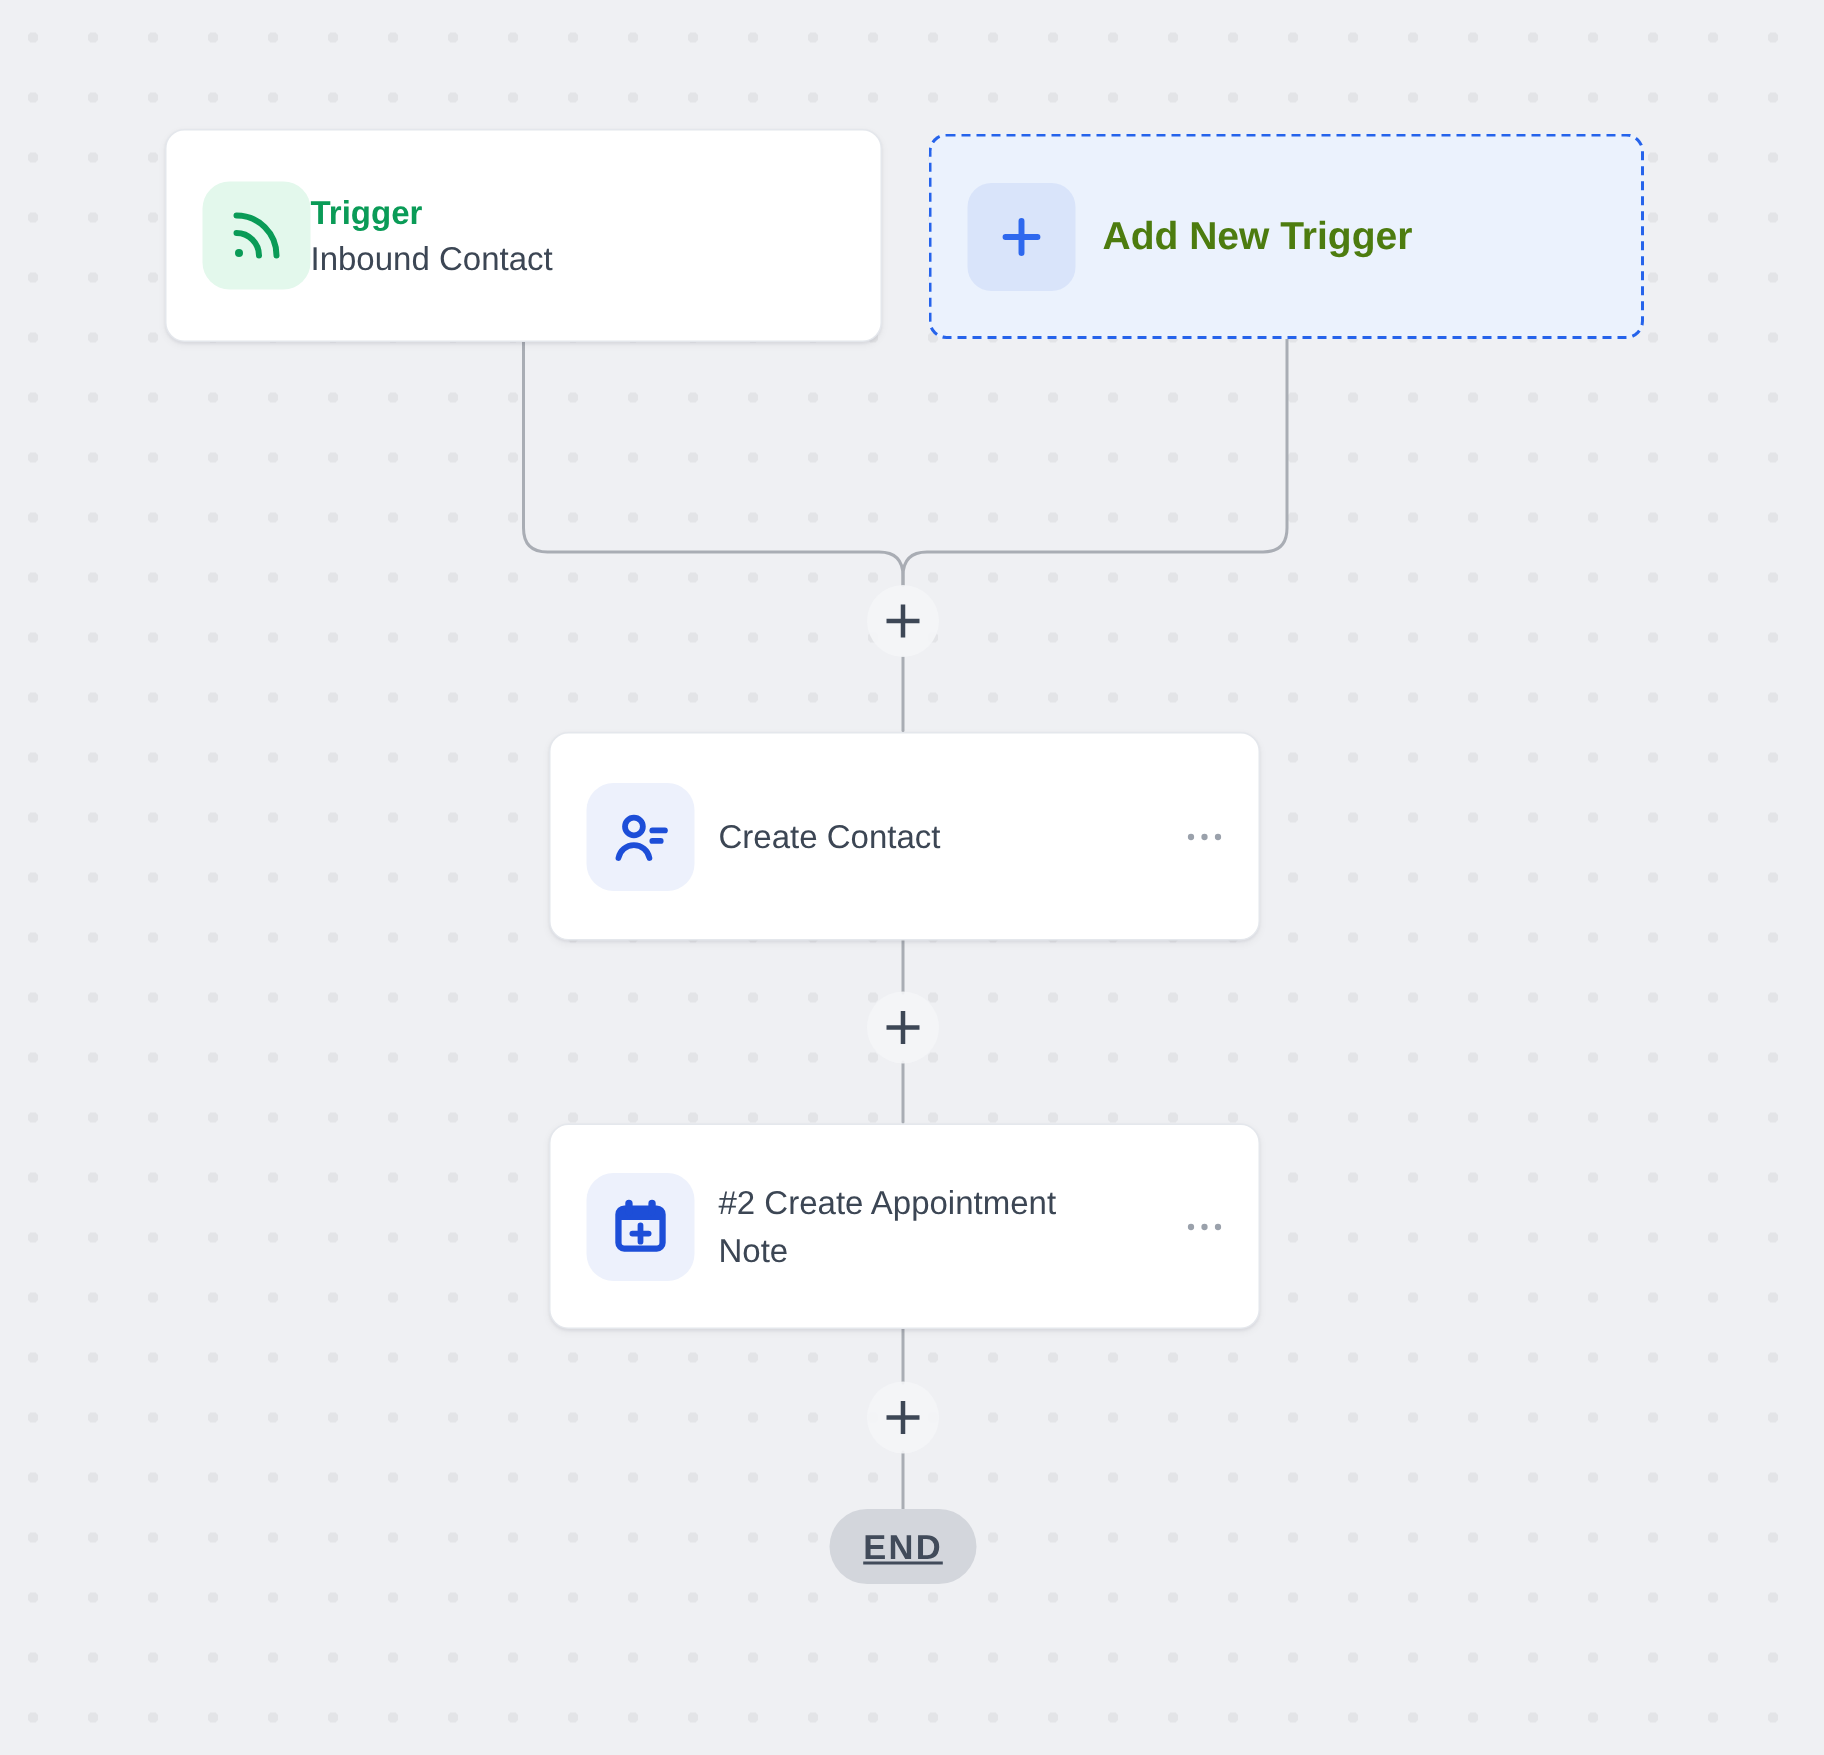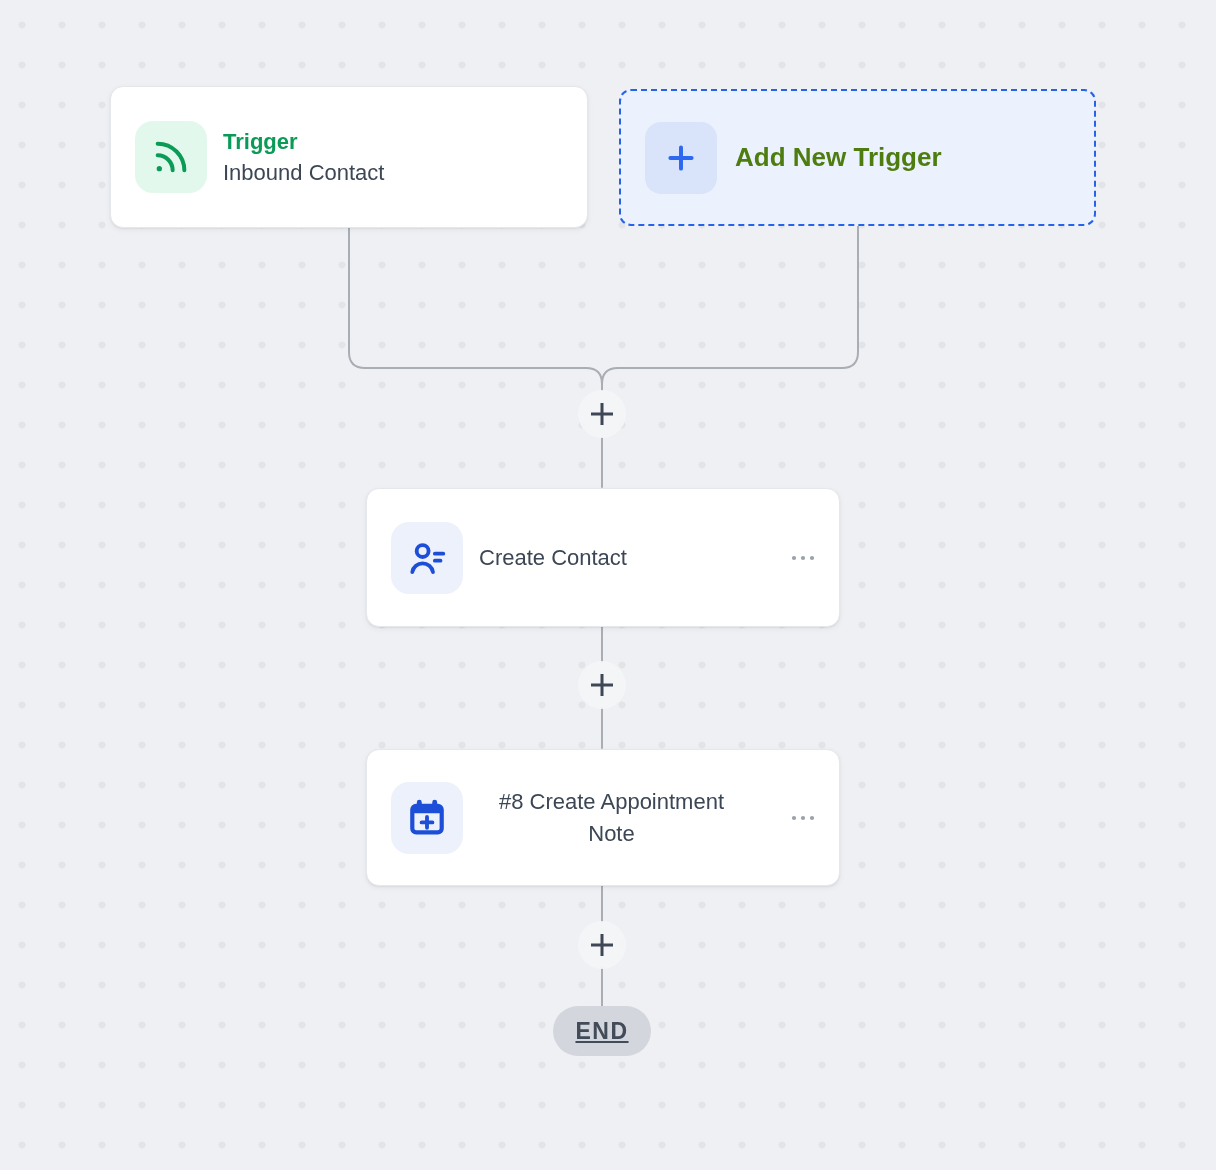--- a/index.html
+++ b/index.html
@@ -33,25 +33,25 @@
   .action-card-1{left:366px;top:488px;width:474px;height:139px;}
   .action-card-2{left:366px;top:749px;width:474px;height:137px;}
   .icon-tile{
     width:72px;height:72px;border-radius:18px;
     display:flex;align-items:center;justify-content:center;
     flex:0 0 auto;
   }
   .tile-mint{background:#E3F8EC;}
   .tile-blue{background:#D9E4FA;border-radius:16px;}
   .tile-lavender{background:#EDF1FC;}
-  .trigger-texts{margin-left:16px;}
+  .trigger-texts{}
   .trigger-type{font-size:22px;font-weight:700;color:#0A9B57;margin-bottom:5px;}
   .trigger-title{font-size:22px;color:#3C4654;}
   .add-trigger-label{margin-left:18px;font-size:26px;font-weight:700;color:#4d7c0f;}
-  .action-title{margin-left:16px;font-size:22px;color:#3C4654;line-height:32px;max-width:265px;text-align:center;}
+  .action-title{margin-left:16px;font-size:22px;color:#3C4654;line-height:32px;max-width:265px;}
   .menu-dots{
     position:absolute;right:22px;top:50%;transform:translateY(-50%);
     width:28px;height:28px;display:flex;align-items:center;justify-content:center;
     cursor:pointer;border:none;background:transparent;padding:0;
   }
   .plus-btn{
     position:absolute;width:48px;height:48px;border-radius:50%;
     background:rgba(244,245,247,0.9);
     display:flex;align-items:center;justify-content:center;
     border:none;cursor:pointer;padding:0;
@@ -136,21 +136,21 @@
 
   <div class="card action-card-2">
     <div class="icon-tile tile-lavender">
       <svg width="42" height="42" viewBox="0 0 24 24" fill="none">
         <rect x="3.6" y="5" width="16.8" height="15.2" rx="2.2" stroke="#1D4ED8" stroke-width="2.4"></rect>
         <path d="M3.6 7.2 a2.2 2.2 0 0 1 2.2 -2.2 L18.2 5 a2.2 2.2 0 0 1 2.2 2.2 L20.4 9.3 L3.6 9.3 Z" fill="#1D4ED8"></path>
         <path d="M7.6 3 L7.6 6.2 M16.4 3 L16.4 6.2" stroke="#1D4ED8" stroke-width="2.8" stroke-linecap="round"></path>
         <path d="M12 11.4 L12 17.6 M8.9 14.5 L15.1 14.5" stroke="#1D4ED8" stroke-width="2.2" stroke-linecap="round"></path>
       </svg>
     </div>
-    <div class="action-title">#8 Create Appointment Note</div>
+    <div class="action-title">#2 Create Appointment Note</div>
     <button class="menu-dots">
       <svg width="26" height="8" viewBox="0 0 26 8">
         <circle cx="4" cy="4" r="2.1" fill="#9AA1AB"></circle>
         <circle cx="13" cy="4" r="2.1" fill="#9AA1AB"></circle>
         <circle cx="22" cy="4" r="2.1" fill="#9AA1AB"></circle>
       </svg>
     </button>
   </div>
 
   <button class="plus-btn" style="left:578px;top:921px;">

